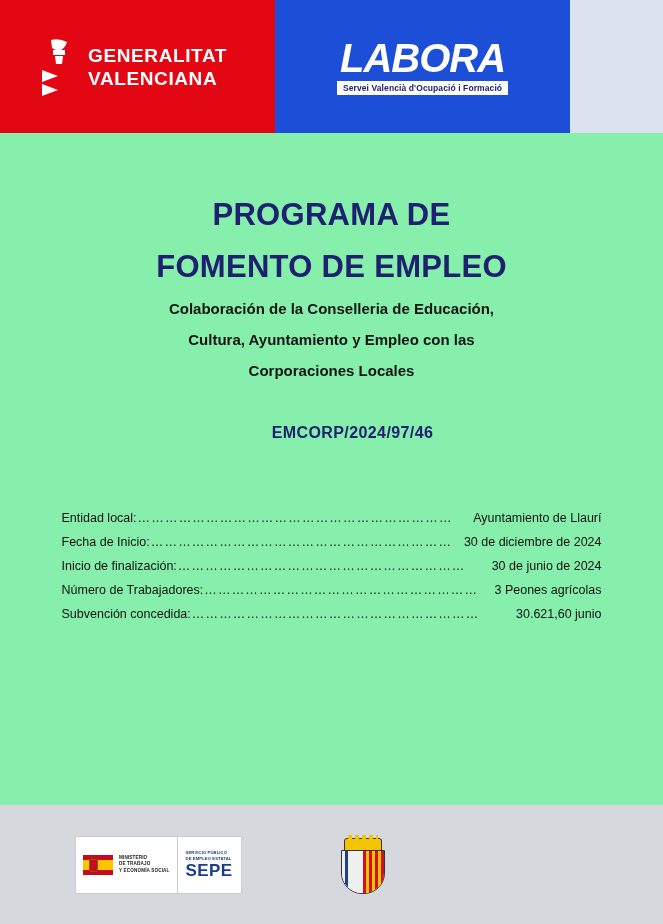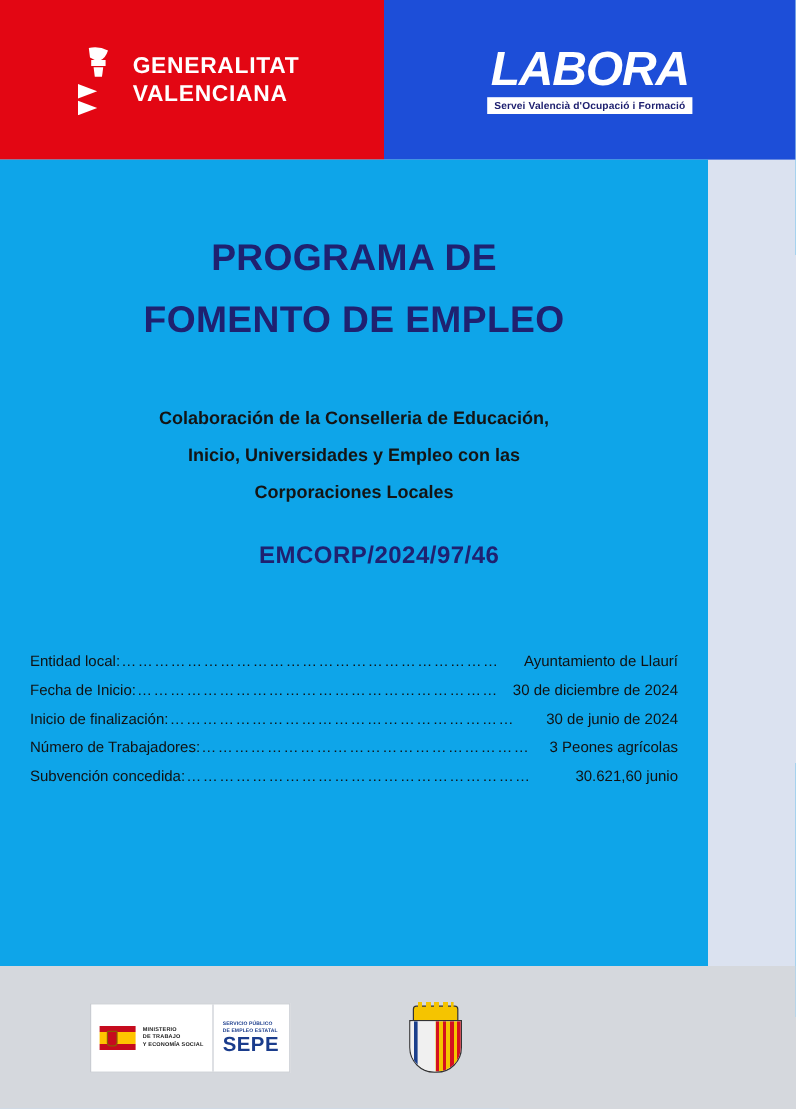--- a/index.html
+++ b/index.html
@@ -16,21 +16,21 @@
   .page {
     position: relative;
     width: 663px;
     height: 924px;
     background: #dbe2f0;
   }
 
   
   .header {
     display: flex;
-    width: 663px;
+    width: 570px;
     height: 133px;
   }
   .header-left {
     width: 320px;
     height: 133px;
     background: #e30613;
     display: flex;
     align-items: center;
     justify-content: center;
   }
@@ -82,50 +82,49 @@
     font-size: 8.5px;
     font-weight: bold;
     padding: 2px 6px;
     letter-spacing: 0.1px;
     white-space: nowrap;
   }
 
   
   .content {
     position: relative;
-    width: 590px;
+    width: 663px;
     height: 672px;
-    background: #0ea5e9;
+    background: #86efac;
   }
   .title-block {
     padding-top: 56px;
     text-align: center;
   }
   .title-line {
     color: #1f2170;
     font-size: 31px;
     font-weight: bold;
     line-height: 52px;
     letter-spacing: 0.3px;
   }
   .subtitle-block {
-    margin-top: 40px;
     text-align: center;
     color: #141414;
   }
   .subtitle-line {
     font-size: 15px;
     font-weight: bold;
     line-height: 31px;
   }
   .code-line {
-    margin-top: 26px;
+    margin-top: 38px;
     text-align: center;
     color: #1f2170;
-    font-size: 20px;
+    font-size: 16px;
     font-weight: bold;
     letter-spacing: 0.4px;
     padding-left: 42px;
   }
 
   .fields {
     margin: 64px auto 0 auto;
     width: 540px;
     color: #111111;
     font-size: 12.5px;
@@ -321,21 +320,21 @@
 
   <div class="content">
 
     <div class="title-block">
       <div class="title-line">PROGRAMA DE</div>
       <div class="title-line">FOMENTO DE EMPLEO</div>
     </div>
 
     <div class="subtitle-block">
       <div class="subtitle-line">Colaboración de la Conselleria de Educación,</div>
-      <div class="subtitle-line">Inicio, Universidades y Empleo con las</div>
+      <div class="subtitle-line">Cultura, Ayuntamiento y Empleo con las</div>
       <div class="subtitle-line">Corporaciones Locales</div>
     </div>
 
     <div class="code-line">EMCORP/2024/97/46</div>
 
     <div class="fields">
 
       <div class="field-row">
         <span class="field-label">Entidad local:</span>
         <span class="field-dots">……………………………………………………………</span>

